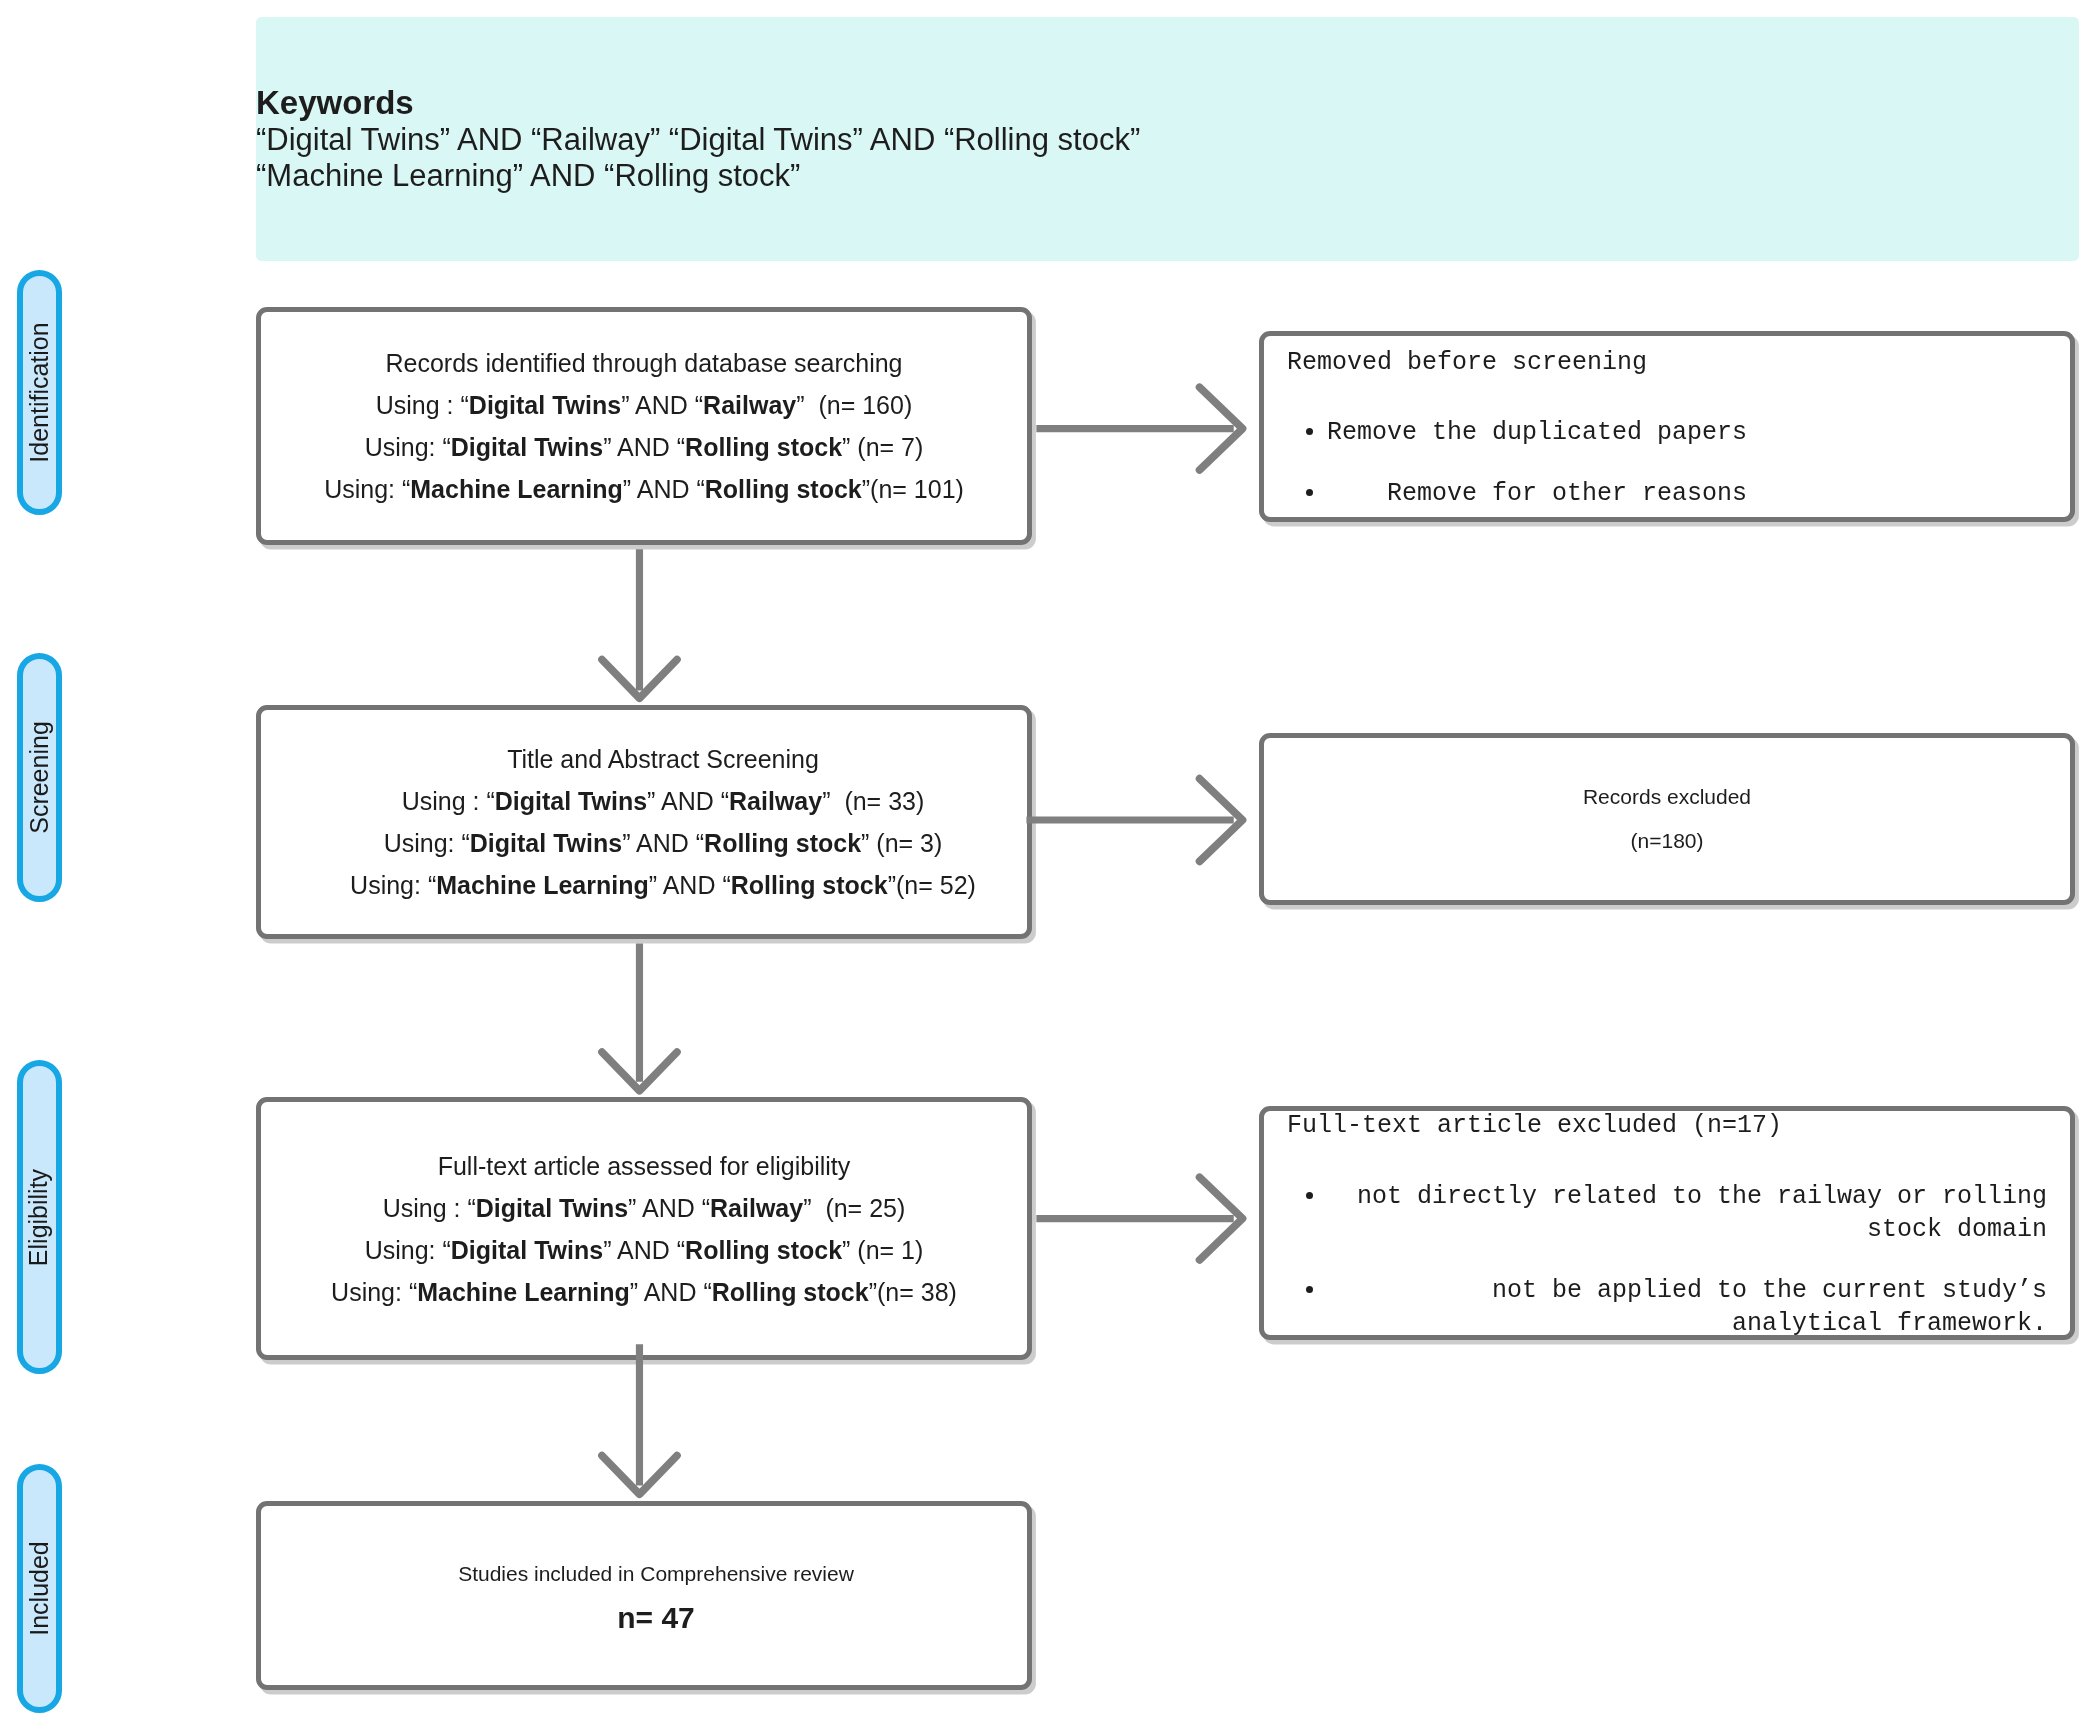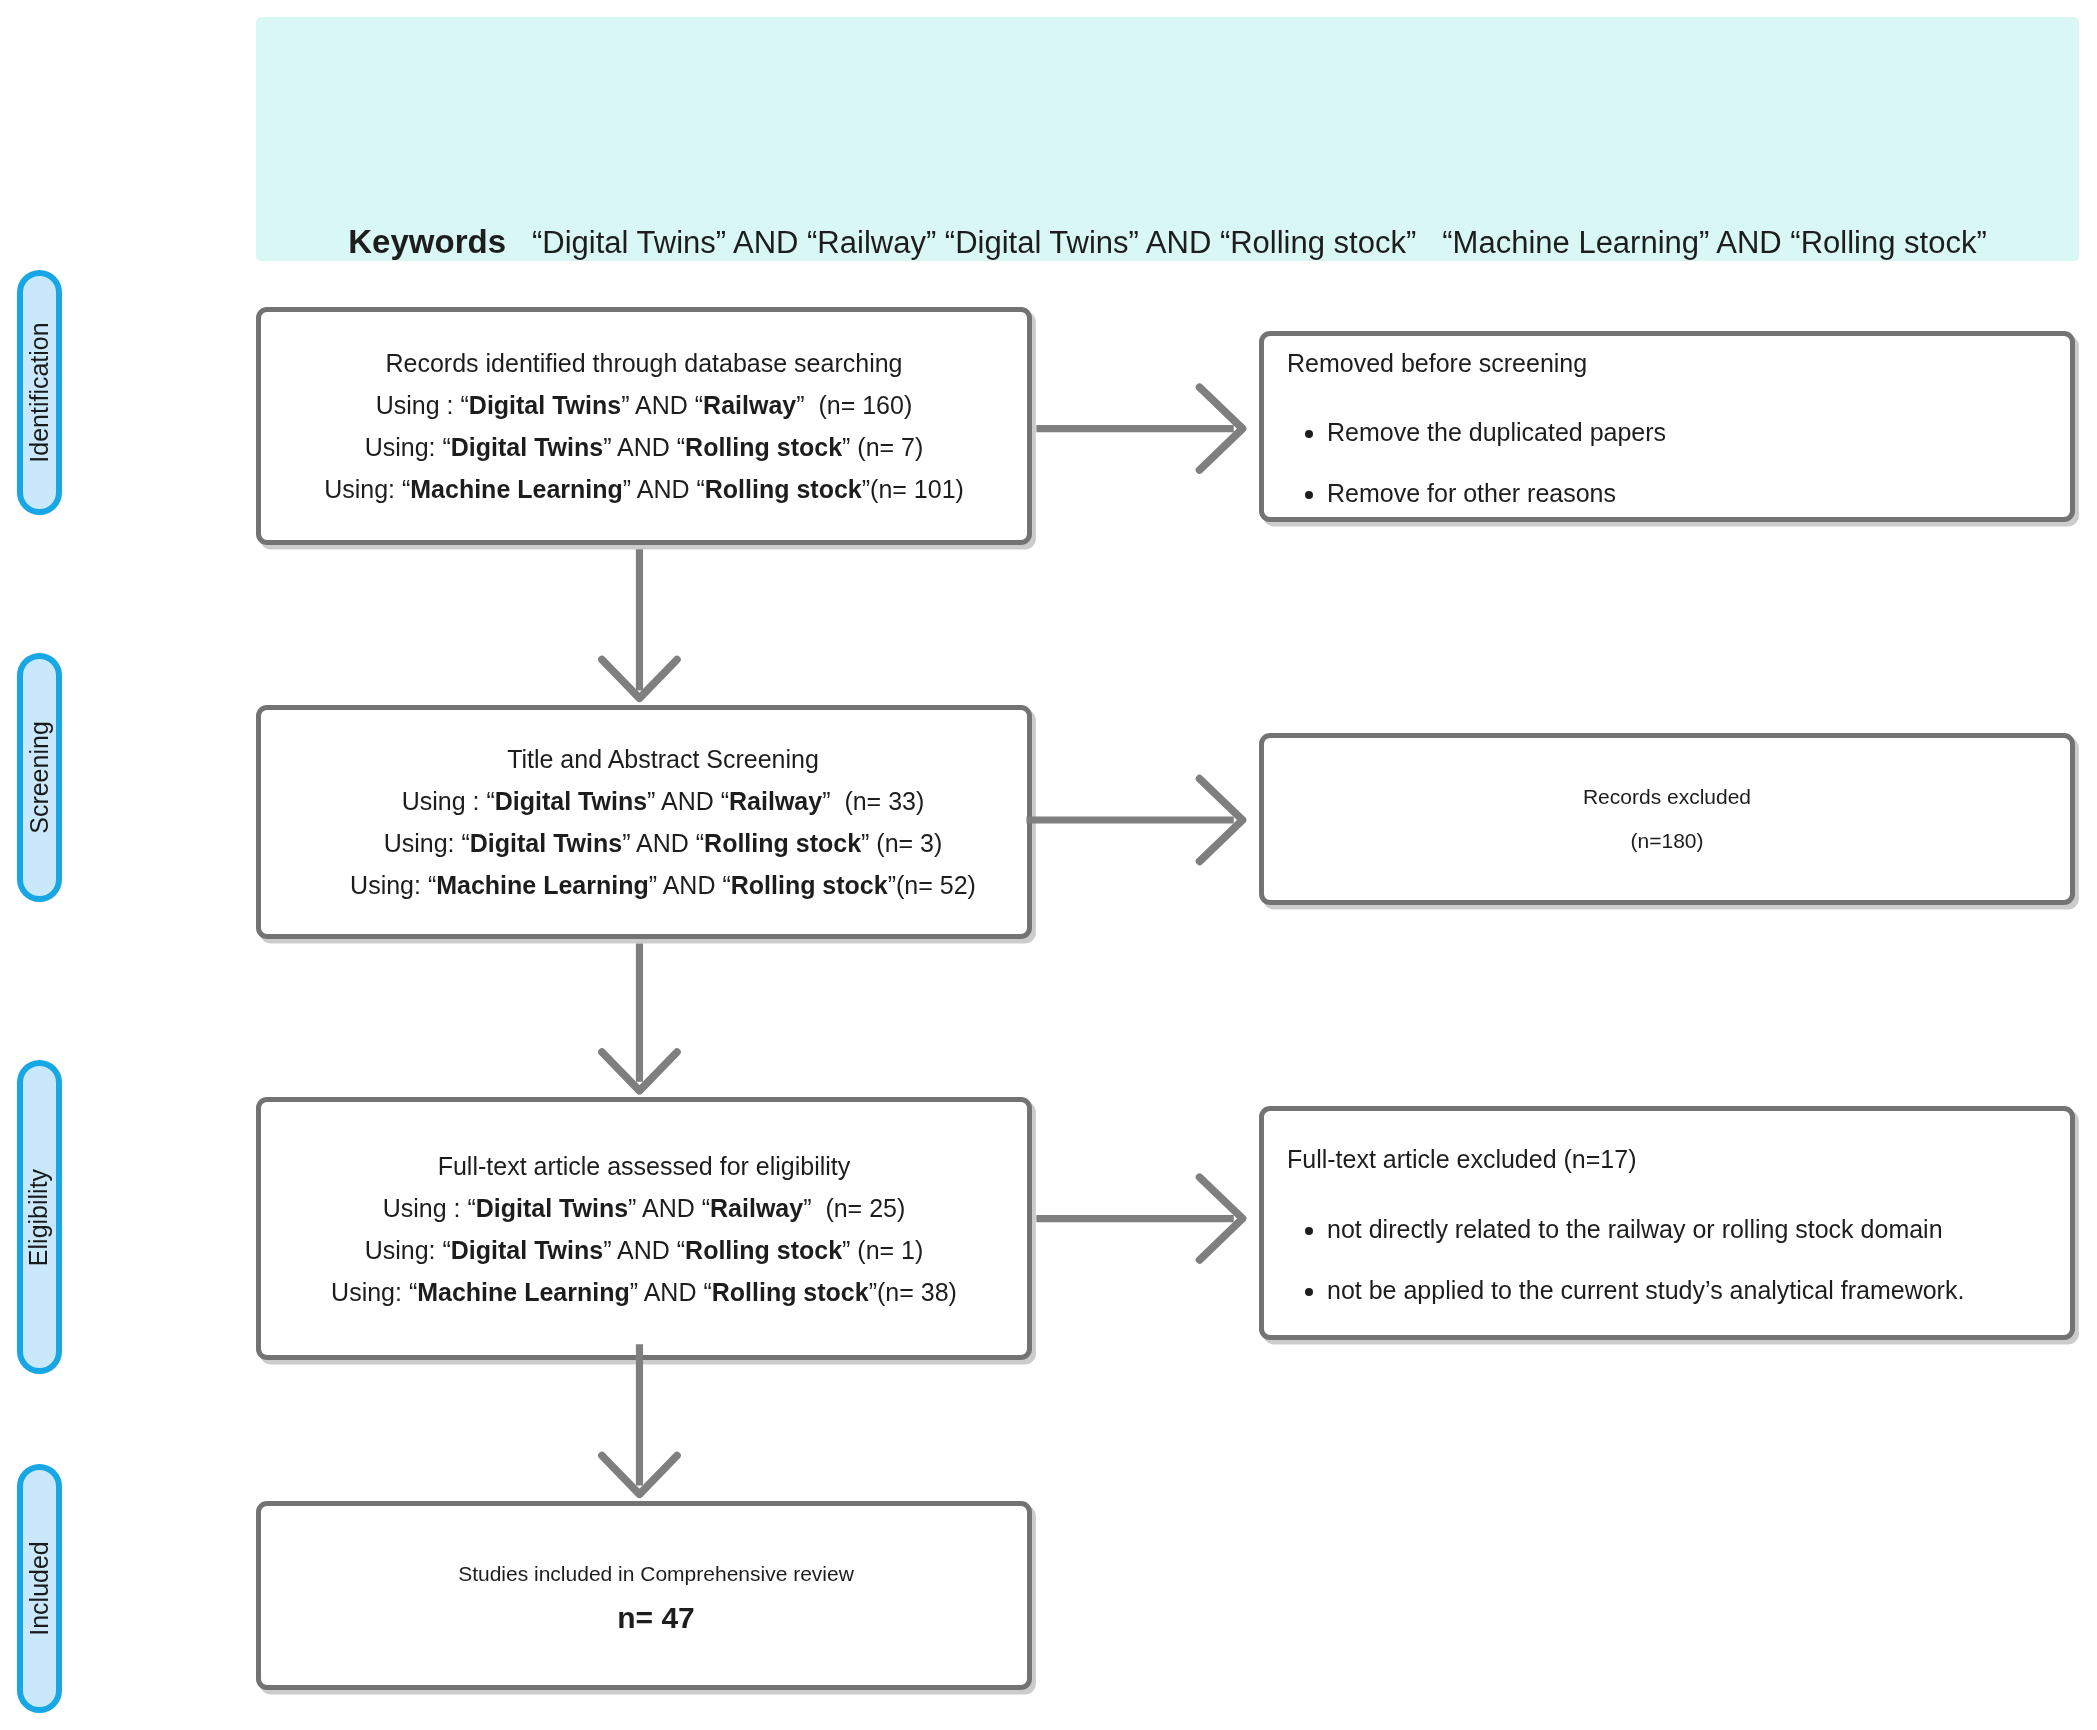--- a/index.html
+++ b/index.html
@@ -13,22 +13,22 @@
   html,body{margin:0;padding:0;background:#ffffff;}
   #canvas{
     position:relative;width:2097px;height:1731px;background:#ffffff;
     font-family:"Liberation Sans", sans-serif;color:var(--text);
     overflow:hidden;
   }
   
   .keywords{
     position:absolute;left:256px;top:16.5px;width:1823px;height:244px;
     background:var(--keywords-bg);border-radius:5.5px;
-    display:flex;flex-direction:row;align-items:flex-end;justify-content:center;
-    gap:26px;text-align:center;
+    display:flex;flex-direction:column;align-items:flex-start;justify-content:center;
+    gap:0;text-align:center;
   }
   .keywords .kw-title{font-size:33px;font-weight:700;}
   .keywords .kw-line{font-size:31px;white-space:pre-wrap;}
   
   .pill{
     position:absolute;left:16.5px;width:45px;
     background:var(--pill-fill);
     border:6.6px solid var(--pill-border);
     border-radius:27.6px;
     display:flex;align-items:center;justify-content:center;
@@ -44,21 +44,21 @@
   .pill-included{top:1464px;height:249px;}
   
   .fbox{
     position:absolute;background:#ffffff;
     border:5px solid var(--box-border);border-radius:11px;
     box-sizing:border-box;
     box-shadow:3.9px 4.4px 0 rgba(110,110,110,0.35);
     display:flex;flex-direction:column;justify-content:center;
   }
   .fbox.center{align-items:center;text-align:center;}
-  .fbox.leftalign{align-items:flex-start;text-align:left;padding:0 23px;}
+  .fbox.leftalign{align-items:flex-start;text-align:right;padding:0 23px;font-family:Liberation Mono, monospace;}
   .rich-line{font-size:25px;line-height:42px;white-space:pre-wrap;}
   .rich-line b{font-weight:700;}
   .plain-line{font-size:21px;line-height:44px;white-space:pre-wrap;}
   .bold-line{font-size:30px;line-height:44px;font-weight:700;}
   .side-title{font-size:25px;line-height:40px;}
   .side-bullets{margin:5.5px 0 0 0;padding-left:40px;list-style:disc;}
   .side-bullets li{font-size:25px;line-height:33px;margin-top:28px;}
   .box-identification{left:256px;top:307px;width:776px;height:238px;}
   .box-screening{left:256px;top:705px;width:776px;height:234px;padding-left:38px;}
   .box-eligibility{left:256px;top:1097px;width:776px;height:263px;}

